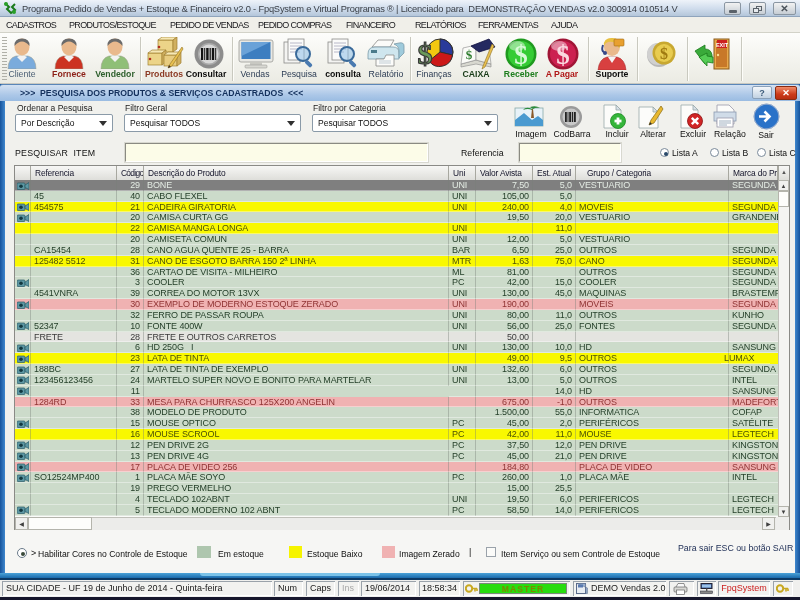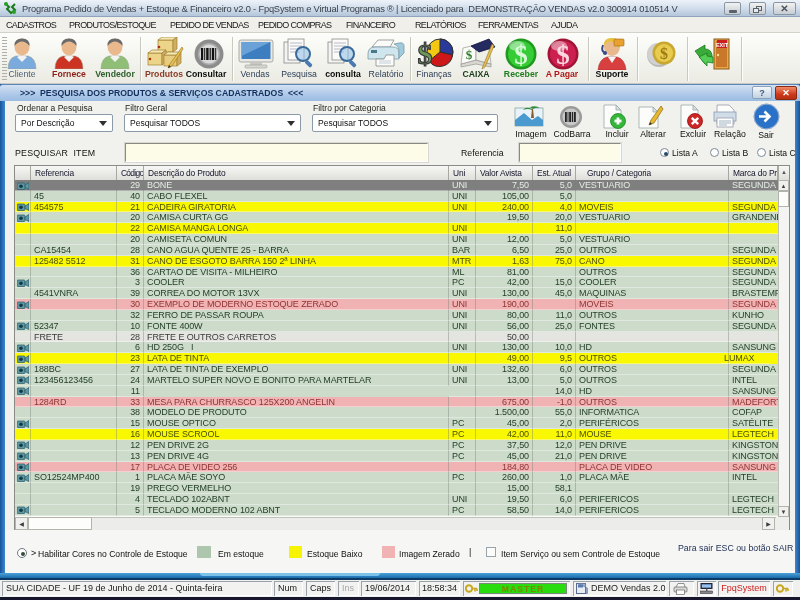--- a/index.html
+++ b/index.html
@@ -709,21 +709,21 @@
         <div class="c pad" style="left:561px;width:153px;">PLACA MÃE</div>
         <div class="c pad" style="left:714px;width:49px;border-right:none;">INTEL</div>
       </div>
       <div class="row" style="background:#ccdbca;color:#25402a;">
         <div class="c " style="left:0px;width:16px;"></div>
         <div class="c pad" style="left:16px;width:86px;"></div>
         <div class="c num" style="left:102px;width:27px;">19</div>
         <div class="c pad" style="left:129px;width:305px;">PREGO VERMELHO</div>
         <div class="c pad" style="left:434px;width:27px;"></div>
         <div class="c num" style="left:461px;width:57px;">15,00</div>
-        <div class="c num" style="left:518px;width:43px;">58,1</div>
+        <div class="c num" style="left:518px;width:43px;">25,5</div>
         <div class="c pad" style="left:561px;width:153px;"></div>
         <div class="c pad" style="left:714px;width:49px;border-right:none;"></div>
       </div>
       <div class="row" style="background:#ccdbca;color:#25402a;">
         <div class="c " style="left:0px;width:16px;"></div>
         <div class="c pad" style="left:16px;width:86px;"></div>
         <div class="c num" style="left:102px;width:27px;">4</div>
         <div class="c pad" style="left:129px;width:305px;">TECLADO 102ABNT</div>
         <div class="c pad" style="left:434px;width:27px;">UNI</div>
         <div class="c num" style="left:461px;width:57px;">19,50</div>

